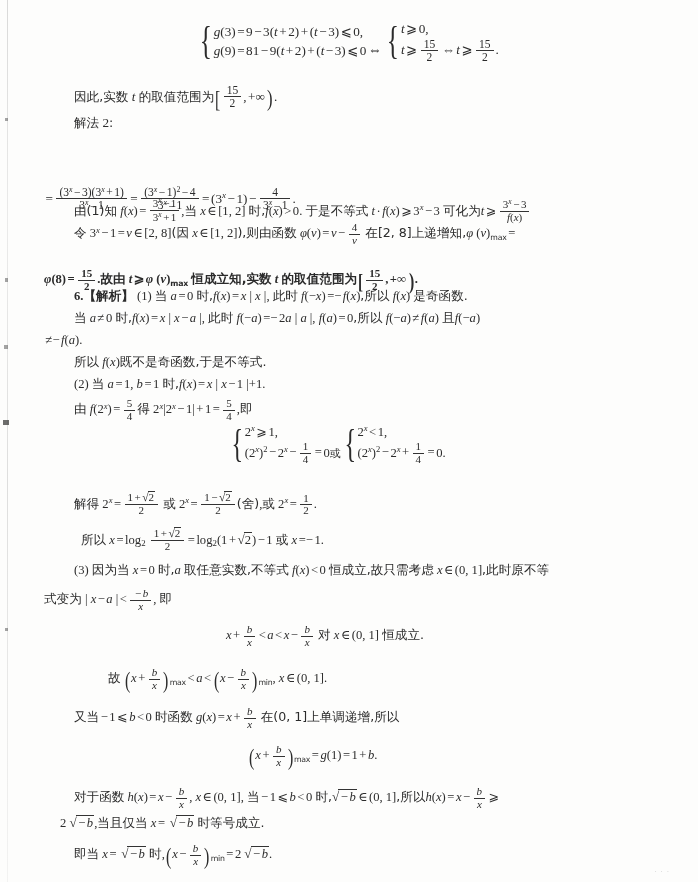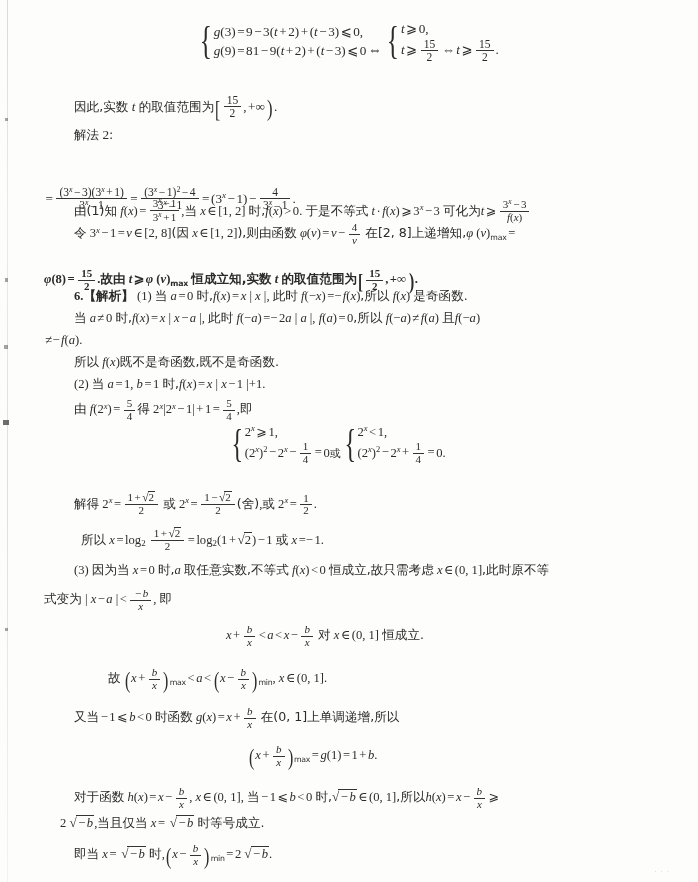--- a/index.html
+++ b/index.html
@@ -154,25 +154,25 @@
       </span>
     </span><span class="op" style="font-size:1.05em;">⇔</span><span class="sys tall">
       <span class="brace">{</span>
       <span class="rows">
         <div style="line-height:1.3;"><span class="mi">t</span><span class="op">⩾</span><span class="mn">0</span><span class="mn">,</span></div>
         <div class="tallrow"><span class="mi">t</span><span class="op">⩾</span><span class="frac"><span class="num">15</span><span class="den">2</span></span><span class="op">⇔</span><span class="mi">t</span><span class="op">⩾</span><span class="frac"><span class="num">15</span><span class="den">2</span></span><span class="mn">.</span></div>
       </span>
     </span>
   </div>
 
-  <div class="blk" style="left:74px; top:94px;">
+  <div class="blk" style="left:74px; top:84px;">
     <span class="cn">因此,实数</span> <span class="mi">t</span> <span class="cn">的取值范围为</span><span class="bracketed"><span class="bbig">[</span><span class="frac"><span class="num">15</span><span class="den">2</span></span><span class="mn">,</span><span class="op">+∞</span><span class="pbig">)</span></span><span class="mn">.</span>
   </div>
 
-  <div class="blk" style="left:74px; top:127px;">
+  <div class="blk" style="left:74px; top:115px;">
     <span class="cn">解法</span> <span class="mn">2</span><span class="cn">:</span>
   </div>
 
   <div class="blk" style="left:74px; top:158px; font-size:12.6px;margin-top:39px;">
     <span class="cn">由(1)知</span> <span class="mi">f</span><span class="mn">(</span><span class="mi">x</span><span class="mn">)</span><span class="op">=</span><span class="frac"><span class="num"><span class="mn">3</span><sup class="sp">x</sup><span class="op">−</span><span class="mn">1</span></span><span class="den"><span class="mn">3</span><sup class="sp">x</sup><span class="op">+</span><span class="mn">1</span></span></span><span class="mn">,</span><span class="cn">当</span> <span class="mi">x</span><span class="op">∈</span><span class="mn">[1, 2]</span> <span class="cn">时,</span><span class="mi">f</span><span class="mn">(</span><span class="mi">x</span><span class="mn">)</span><span class="op">&gt;</span><span class="mn">0.</span> <span class="cn">于是不等式</span> <span class="mi">t</span><span class="op">·</span><span class="mi">f</span><span class="mn">(</span><span class="mi">x</span><span class="mn">)</span><span class="op">⩾</span><span class="mn">3</span><sup class="sp">x</sup><span class="op">−</span><span class="mn">3</span> <span class="cn">可化为</span><span class="mi">t</span><span class="op">⩾</span><span class="frac"><span class="num"><span class="mn">3</span><sup class="sp">x</sup><span class="op">−</span><span class="mn">3</span></span><span class="den"><span class="mi">f</span><span class="mn">(</span><span class="mi">x</span><span class="mn">)</span></span></span>
   </div>
 
   <div class="blk" style="left:44px; top:186px;">
     <span class="op">=</span><span class="frac big"><span class="num"><span class="mn">(3</span><sup class="sp">x</sup><span class="op">−</span><span class="mn">3)(3</span><sup class="sp">x</sup><span class="op">+</span><span class="mn">1)</span></span><span class="den"><span class="mn">3</span><sup class="sp">x</sup><span class="op">−</span><span class="mn">1</span></span></span><span class="op">=</span><span class="frac big"><span class="num"><span class="mn">(3</span><sup class="sp">x</sup><span class="op">−</span><span class="mn">1)</span><sup class="spn">2</sup><span class="op">−</span><span class="mn">4</span></span><span class="den"><span class="mn">3</span><sup class="sp">x</sup><span class="op">−</span><span class="mn">1</span></span></span><span class="op">=</span><span class="mn">(3</span><sup class="sp">x</sup><span class="op">−</span><span class="mn">1)</span><span class="op">−</span><span class="frac big"><span class="num"><span class="mn">4</span></span><span class="den"><span class="mn">3</span><sup class="sp">x</sup><span class="op">−</span><span class="mn">1</span></span></span><span class="mn">.</span>
   </div>
@@ -191,21 +191,21 @@
 
   <div class="blk" style="left:74px; top:311px; font-size:12.6px;">
     <span class="cn">当</span> <span class="mi">a</span><span class="op">≠</span><span class="mn">0</span> <span class="cn">时,</span><span class="mi">f</span><span class="mn">(</span><span class="mi">x</span><span class="mn">)</span><span class="op">=</span><span class="mi">x</span> <span class="mn">|</span> <span class="mi">x</span><span class="op">−</span><span class="mi">a</span> <span class="mn">|</span><span class="mn">,</span> <span class="cn">此时</span> <span class="mi">f</span><span class="mn">(−</span><span class="mi">a</span><span class="mn">)</span><span class="op">=−</span><span class="mn">2</span><span class="mi">a</span> <span class="mn">|</span> <span class="mi">a</span> <span class="mn">|</span><span class="mn">,</span> <span class="mi">f</span><span class="mn">(</span><span class="mi">a</span><span class="mn">)</span><span class="op">=</span><span class="mn">0</span><span class="cn">,所以</span> <span class="mi">f</span><span class="mn">(−</span><span class="mi">a</span><span class="mn">)</span><span class="op">≠</span><span class="mi">f</span><span class="mn">(</span><span class="mi">a</span><span class="mn">)</span> <span class="cn">且</span><span class="mi">f</span><span class="mn">(−</span><span class="mi">a</span><span class="mn">)</span>
   </div>
 
   <div class="blk" style="left:44px; top:333px; font-size:12.6px;">
     <span class="op">≠−</span><span class="mi">f</span><span class="mn">(</span><span class="mi">a</span><span class="mn">).</span>
   </div>
 
   <div class="blk" style="left:74px; top:355px; font-size:12.6px;">
-    <span class="cn">所以</span> <span class="mi">f</span><span class="mn">(</span><span class="mi">x</span><span class="mn">)</span><span class="cn">既不是奇函数,既不是奇函数.</span>
+    <span class="cn">所以</span> <span class="mi">f</span><span class="mn">(</span><span class="mi">x</span><span class="mn">)</span><span class="cn">既不是奇函数,于是不等式.</span>
   </div>
 
   <div class="blk" style="left:74px; top:377px; font-size:12.6px;">
     <span class="mn">(2)</span> <span class="cn">当</span> <span class="mi">a</span><span class="op">=</span><span class="mn">1,</span> <span class="mi">b</span><span class="op">=</span><span class="mn">1</span> <span class="cn">时,</span><span class="mi">f</span><span class="mn">(</span><span class="mi">x</span><span class="mn">)</span><span class="op">=</span><span class="mi">x</span> <span class="mn">|</span> <span class="mi">x</span><span class="op">−</span><span class="mn">1</span> <span class="mn">|+1.</span>
   </div>
 
   <div class="blk" style="left:74px; top:398px; font-size:12.6px;">
     <span class="cn">由</span> <span class="mi">f</span><span class="mn">(2</span><sup class="sp">x</sup><span class="mn">)</span><span class="op">=</span><span class="frac"><span class="num">5</span><span class="den">4</span></span><span class="cn">得</span> <span class="mn">2</span><sup class="sp">x</sup><span class="mn">|2</span><sup class="sp">x</sup><span class="op">−</span><span class="mn">1|</span><span class="op">+</span><span class="mn">1</span><span class="op">=</span><span class="frac"><span class="num">5</span><span class="den">4</span></span><span class="mn">,</span><span class="cn">即</span>
   </div>
 

